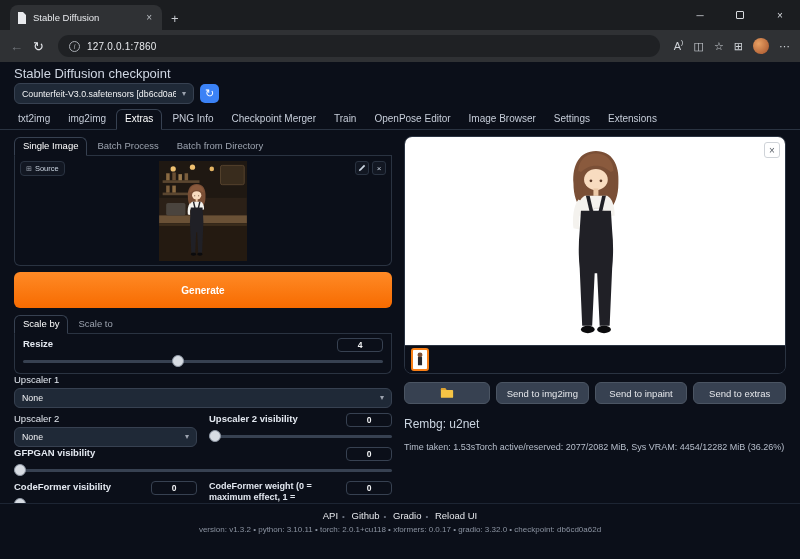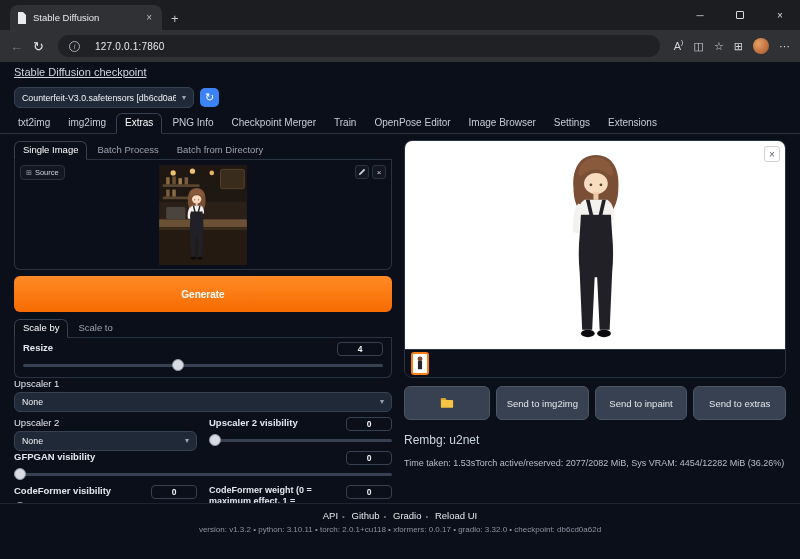--- a/index.html
+++ b/index.html
@@ -17,34 +17,34 @@
   .newtab { color:#c8cbd0; font-size:13px; margin:0 0 5px 9px; line-height:1; }
   .win-controls { margin-left:auto; display:flex; height:30px; }
   .winbtn { width:40px; display:flex; align-items:center; justify-content:center;
             color:#d7dade; font-size:10px; }
   .maxbox { width:8px; height:8px; border:1px solid #d7dade; border-radius:1px; }
   .toolbar { height:32px; background:#2f3134; display:flex; align-items:center;
              padding:0 10px; gap:10px; }
   .navicon { color:#e4e6ea; font-size:13px; line-height:1; }
   .navicon.dim { color:#74787e; }
   .addrbar { flex:1; height:22px; background:#1f2124; border-radius:11px; display:flex;
-             align-items:center; gap:15px; padding:0 11px; margin:0 4px; }
+             align-items:center; gap:7px; padding:0 11px; margin:0 4px; }
   .siteinfo { width:11px; height:11px; border:1px solid #a9adb3; border-radius:50%;
               color:#a9adb3; font-size:7px; display:flex; align-items:center;
               justify-content:center; font-style:italic; flex:0 0 auto; }
   .url { font-size:10px; color:#e8eaed; letter-spacing:.2px; }
   .tb-icon { color:#cfd3d8; font-size:11px; line-height:1; }
   .avatar { width:16px; height:16px; border-radius:50%;
             background:radial-gradient(circle at 35% 35%, #e8a063, #a4512a); }
 
   
   .page { position:absolute; top:62px; left:0; right:0; bottom:0; background:#0b0f19;
           color:#e5e7eb; }
   .ckpt-wrap { padding:4px 14px 0; }
-  .ckpt-label { font-size:11px; color:#cfd6e2; margin-bottom:9px; display:block;text-decoration:underline; }
+  .ckpt-label { font-size:13px; color:#cfd6e2; margin-bottom:2px; display:block; }
   .ckpt-row { display:flex; align-items:center; gap:6px; }
   .dropdown { background:#1f2937; border:1px solid #374151; border-radius:6px;
               display:flex; align-items:center; padding:0 7px; gap:6px; height:21px; }
   .dd-value { flex:1; font-size:8.8px; color:#f3f4f6; white-space:nowrap; overflow:hidden; }
   .dd-caret { font-size:8px; color:#9ca3af; }
   .ckpt-dd { width:180px; }
   .ckpt-refresh { width:19px; height:19px; background:#3b82f6; border-radius:5px;
                   color:#fff; font-size:11px; display:flex; align-items:center;
                   justify-content:center; }
 
@@ -119,21 +119,21 @@
   .gallery-close { position:absolute; top:5px; right:5px; width:16px; height:16px;
                    background:#fff; border:1px solid #cfd3d8; border-radius:3px;
                    color:#5a6068; font-size:10px; display:flex; align-items:center;
                    justify-content:center; }
   .result-svg { height:200px; display:block; }
   .thumb-strip { height:28px; background:#0b0f19; border-top:1px solid #2a3341;
                  display:flex; align-items:center; padding:0 6px; }
   .thumb { width:18px; height:23px; border:2px solid #f97f16; border-radius:3px;
            overflow:hidden; background:#fff; }
   .out-buttons { display:flex; gap:6px; margin-top:8px; }
-  .sd-btn { height:34px; background:#374151; border:1px solid #4b5563; border-radius:6px;
+  .sd-btn { height:22px; background:#374151; border:1px solid #4b5563; border-radius:6px;
             display:flex; align-items:center; justify-content:center; color:#e5e7eb;
             font-size:9.5px; }
   .folder-btn { width:86px; flex:0 0 auto; }
   .send-btn { flex:1; }
   .rembg-text { margin-top:13px; font-size:12px; color:#cbd5e1; }
   .time-text { margin-top:10px; font-size:9px; color:#b7bfcc; line-height:1.4; }
 
   
   .footer { position:absolute; left:0; right:0; bottom:0; border-top:1px solid #1d2533;
             padding:6px 0 25px; text-align:center; background:#0b0f19; }

